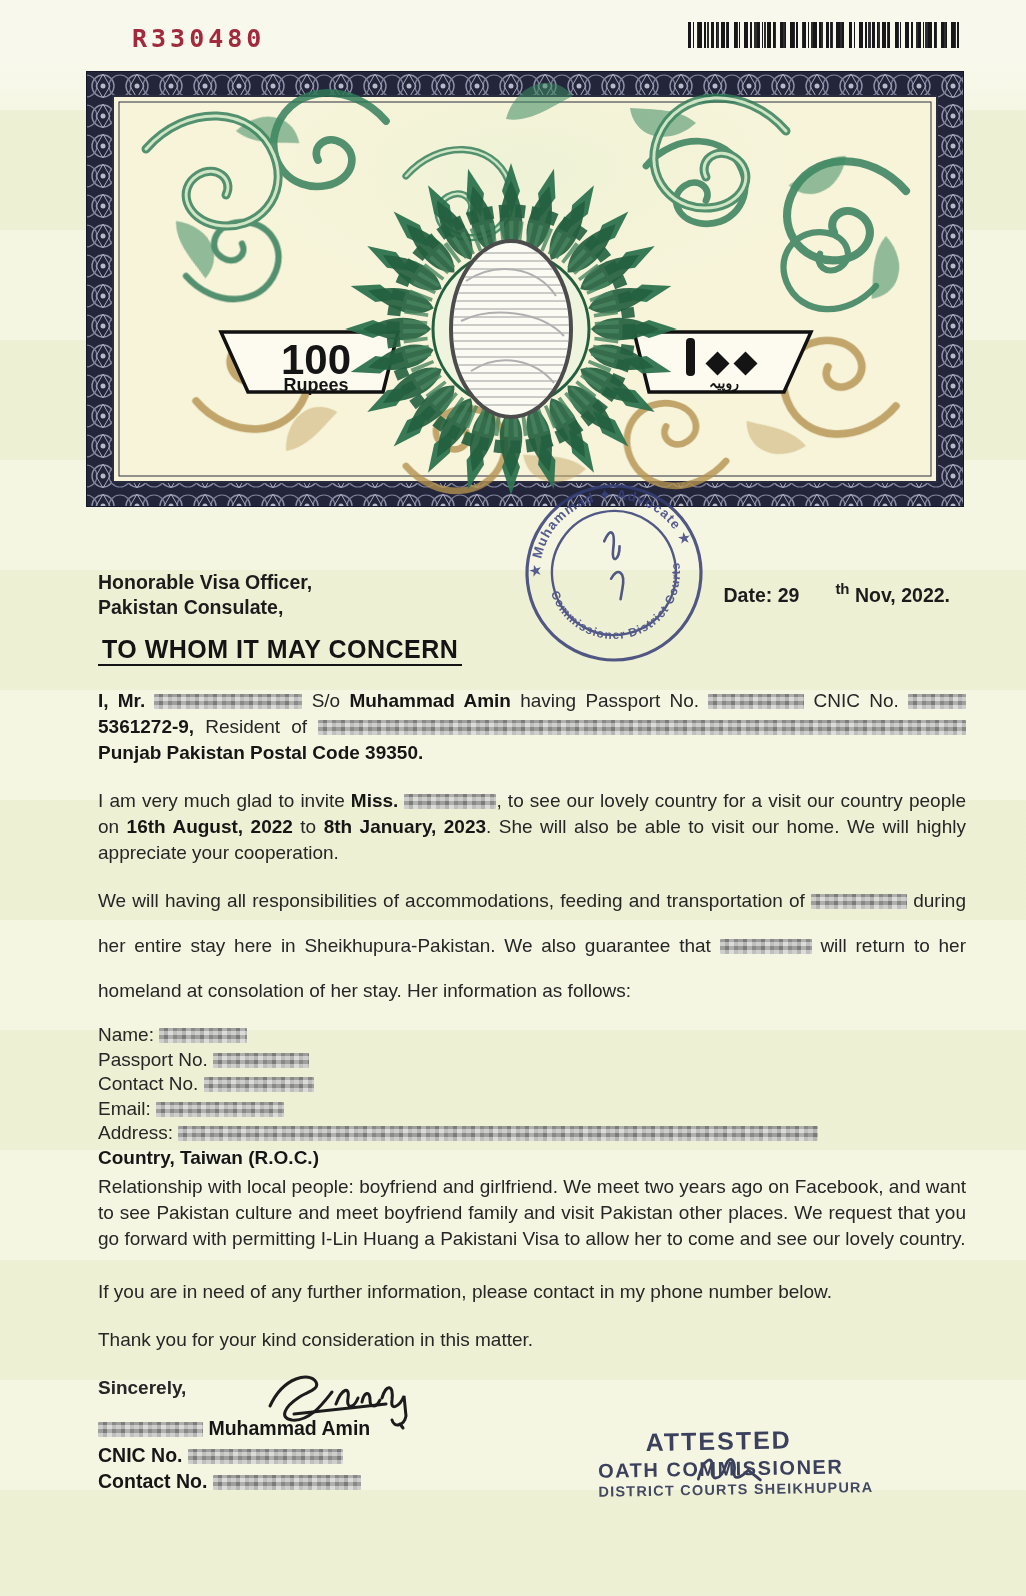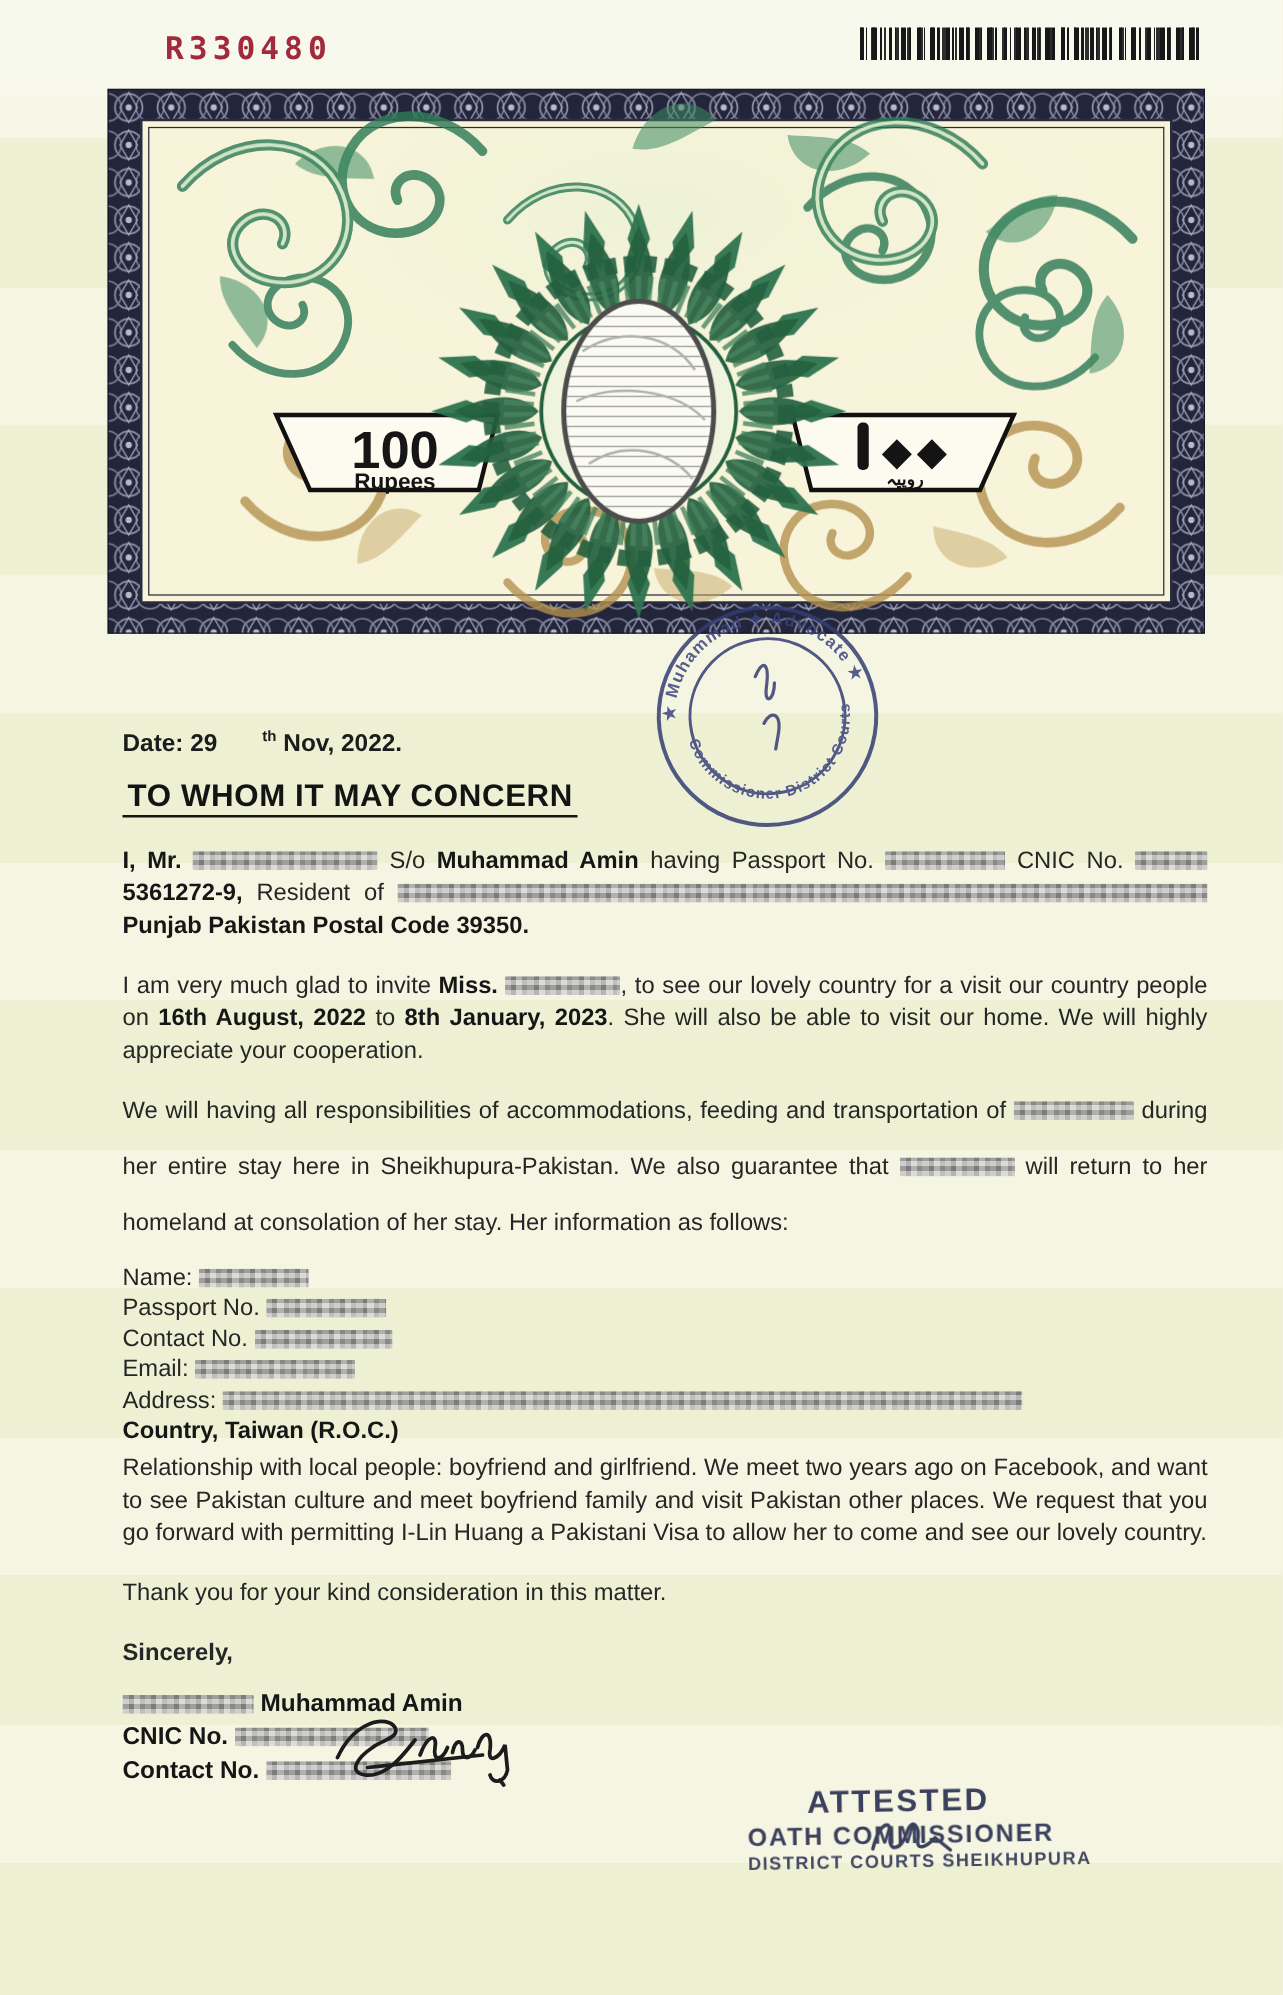--- a/index.html
+++ b/index.html
@@ -20,21 +20,21 @@
     background:
       repeating-linear-gradient(90deg,#17171a 0 3px,transparent 3px 5px,#17171a 5px 6px,transparent 6px 10px,#17171a 10px 14px,transparent 14px 16px,#17171a 16px 18px,transparent 18px 23px),
       repeating-linear-gradient(90deg,rgba(23,23,26,.9) 0 2px,transparent 2px 9px,rgba(23,23,26,.9) 9px 12px,transparent 12px 19px);
   }
 
   
   #letter{left:98px;top:570px;width:868px;font-size:19px;line-height:26px;color:#262626;}
   .row{display:flex;justify-content:space-between;align-items:flex-start;}
   .recipient{font-weight:bold;font-size:19.5px;line-height:25px;color:#1c1c1c;}
   .dateline{font-weight:bold;font-size:19.5px;color:#1c1c1c;padding-top:6px;padding-right:16px;}
-  .dateline sup{font-size:12px;padding-left:36px;}
+  .dateline sup{font-size:15px;padding-left:36px;}
   #title-wrap{text-align:left;margin-top:16px;}
   #title{display:inline-block;font-size:25px;font-weight:bold;letter-spacing:.5px;color:#141414;
     border-bottom:2.5px solid #141414;padding:0 4px 2px 4px;}
   .para{text-align:justify;margin:22px 0 0 0;}
   .b{font-weight:bold;color:#161616;}
   #p3{line-height:45px;margin-top:12px;}
   #info{margin-top:10px;line-height:24.5px;}
   #p4{margin-top:4px;}
   #p5{margin-top:27px;}
   #p6{}
@@ -235,20 +235,24 @@
     <text font-size="12" font-weight="bold" letter-spacing="1">
       <textPath href="#arcB" startOffset="50%" text-anchor="middle">Oath Commissioner District Courts SKP</textPath>
     </text>
     <path d="M96,62 C104,50 110,52 103,72 C98,86 107,84 110,70 M95,100 C103,90 111,95 104,112 L100,122" fill="none" stroke="#343d74" stroke-width="2.6" stroke-linecap="round"></path>
   </g>
 </svg>
 
 <div class="abs" id="letter">
 
   <div class="row">
+    <div class="recipient">
+      <div>Honorable Visa Officer,</div>
+      <div>Pakistan Consulate,</div>
+    </div>
     <div class="dateline"><span>Date: 29</span><sup>th</sup><span> Nov, 2022.</span></div>
   </div>
 
   <div id="title-wrap"><span id="title">TO WHOM IT MAY CONCERN</span></div>
 
   <p class="para"><span class="b">I, Mr. </span><span class="redact w148"></span><span> S/o </span><span class="b">Muhammad Amin</span><span> having Passport No. </span><span class="redact w96"></span><span> CNIC No. </span><span class="redact w58"></span><span class="b">5361272-9,</span><span> Resident of </span><span class="redact w648"></span> <span class="b">Punjab Pakistan Postal Code 39350.</span></p>
 
   <p class="para"><span>I am very much glad to invite </span><span class="b">Miss. </span><span class="redact w92"></span><span>, to see our lovely country for a visit our country people on </span><span class="b">16th August, 2022</span><span> to </span><span class="b">8th January, 2023</span><span>.  She will also be able to visit our home. We will highly appreciate your cooperation.</span></p>
 
   <p class="para" id="p3"><span>We will having all responsibilities of accommodations, feeding and transportation of </span><span class="redact w96"></span><span> during her entire stay here in Sheikhupura-Pakistan. We also guarantee that </span><span class="redact w92"></span><span> will return to her homeland at consolation of her stay. Her information as follows:</span></p>
@@ -257,20 +261,21 @@
     <div><span>Name: </span><span class="redact w88"></span></div>
     <div><span>Passport No. </span><span class="redact w96"></span></div>
     <div><span>Contact No. </span><span class="redact w110"></span></div>
     <div><span>Email: </span><span class="redact w128"></span></div>
     <div><span>Address: </span><span class="redact w640"></span></div>
     <div class="b">Country, Taiwan (R.O.C.)</div>
   </div>
 
   <p class="para" id="p4">Relationship with local people: boyfriend and girlfriend.  We meet two years ago on Facebook, and want to see Pakistan culture and meet boyfriend family and visit Pakistan other places. We request that you go forward with permitting I-Lin Huang a Pakistani Visa to allow her to come and see our lovely country.</p>
 
+  <p class="para" id="p5">If you are in need of any further information, please contact in my phone number below.</p>
 
   <p class="para" id="p6">Thank you for your kind consideration in this matter.</p>
 
   <div id="closing">Sincerely,</div>
 
   <div id="signer">
     <div><span class="redact w105"></span> <span class="b">Muhammad Amin</span></div>
     <div><span class="b">CNIC No. </span><span class="redact w155"></span></div>
     <div><span class="b">Contact No. </span><span class="redact w148"></span></div>
   </div>

